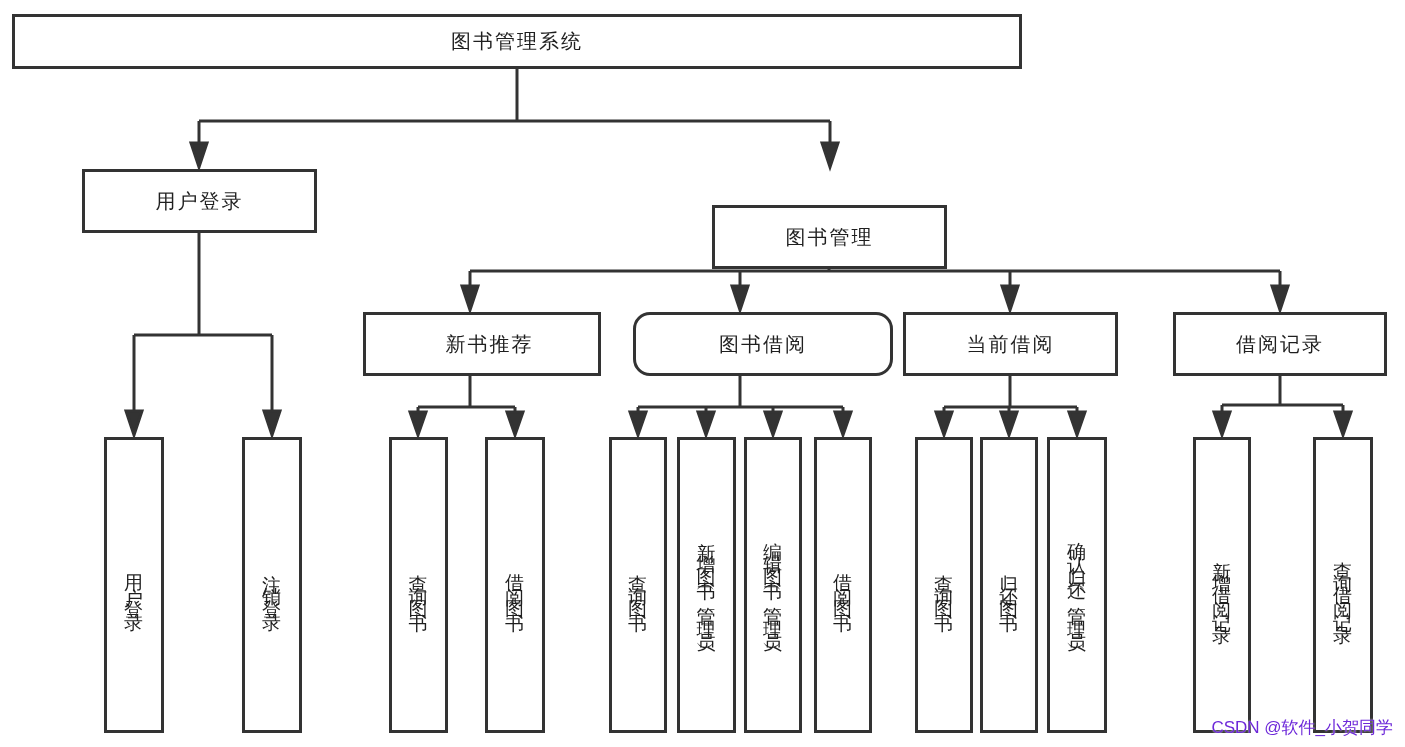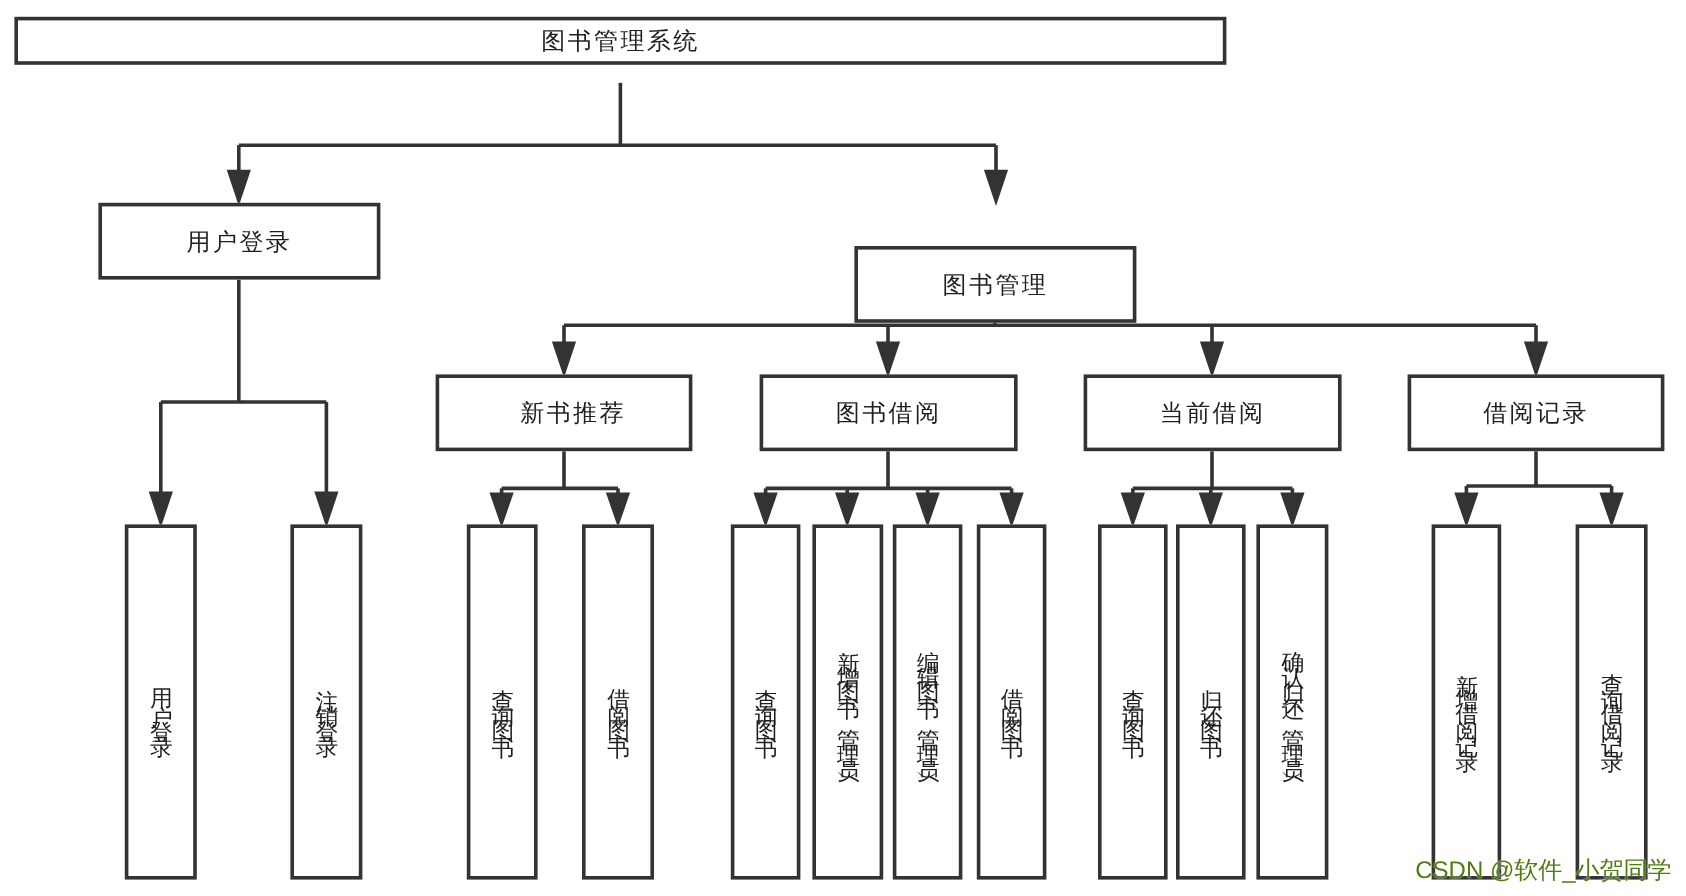--- a/index.html
+++ b/index.html
@@ -38,22 +38,22 @@
     text-orientation: mixed;
     font-size: 19px;
     line-height: 1;
     letter-spacing: 13px;
     white-space: nowrap;
   }
   .watermark {
     position: absolute;
     right: 12px;
     bottom: 8px;
-    font-size: 20px;
-    color: #4d7c0f;
+    font-size: 17px;
+    color: #6d28d9;
     text-shadow: 0 0 2px #ffffff;
     z-index: 3;
     white-space: nowrap;
   }
 </style>
 </head>
 <body>
 
 <div class="canvas">
 
@@ -114,35 +114,35 @@
 
       <line x1="1280" y1="376" x2="1280" y2="405"></line>
       <line x1="1222" y1="405" x2="1343" y2="405"></line>
       <line x1="1222" y1="405" x2="1222" y2="433"></line>
       <polygon points="1214,412 1230,412 1222,435"></polygon>
       <line x1="1343" y1="405" x2="1343" y2="433"></line>
       <polygon points="1335,412 1351,412 1343,435"></polygon>
     </g>
   </svg>
 
-  <div class="box" style="left:12px; top:14px; width:1010px; height:40px;">
+  <div class="box" style="left:12px; top:14px; width:1010px; height:55px;">
     <span class="h-label">图书管理系统</span>
   </div>
 
   <div class="box" style="left:82px; top:169px; width:235px; height:64px;">
     <span class="h-label">用户登录</span>
   </div>
   <div class="box" style="left:712px; top:169px; width:235px; height:64px;margin-top:36px;">
     <span class="h-label">图书管理</span>
   </div>
 
-  <div class="box" style="left:363px; top:312px; width:214px; height:64px;padding-left:15px;">
+  <div class="box" style="left:363px; top:312px; width:238px; height:64px;padding-left:15px;">
     <span class="h-label">新书推荐</span>
   </div>
-  <div class="box" style="left:633px; top:312px; width:215px; height:64px;">
+  <div class="box" style="left:633px; top:312px; width:260px; height:64px;border-radius:17px;">
     <span class="h-label">图书借阅</span>
   </div>
   <div class="box" style="left:903px; top:312px; width:215px; height:64px;justify-content:center;">
     <span class="h-label">当前借阅</span>
   </div>
   <div class="box" style="left:1173px; top:312px; width:214px; height:64px;">
     <span class="h-label">借阅记录</span>
   </div>
 
   <div class="box leaf" style="left:104px; top:437px; width:60px; height:296px;">

